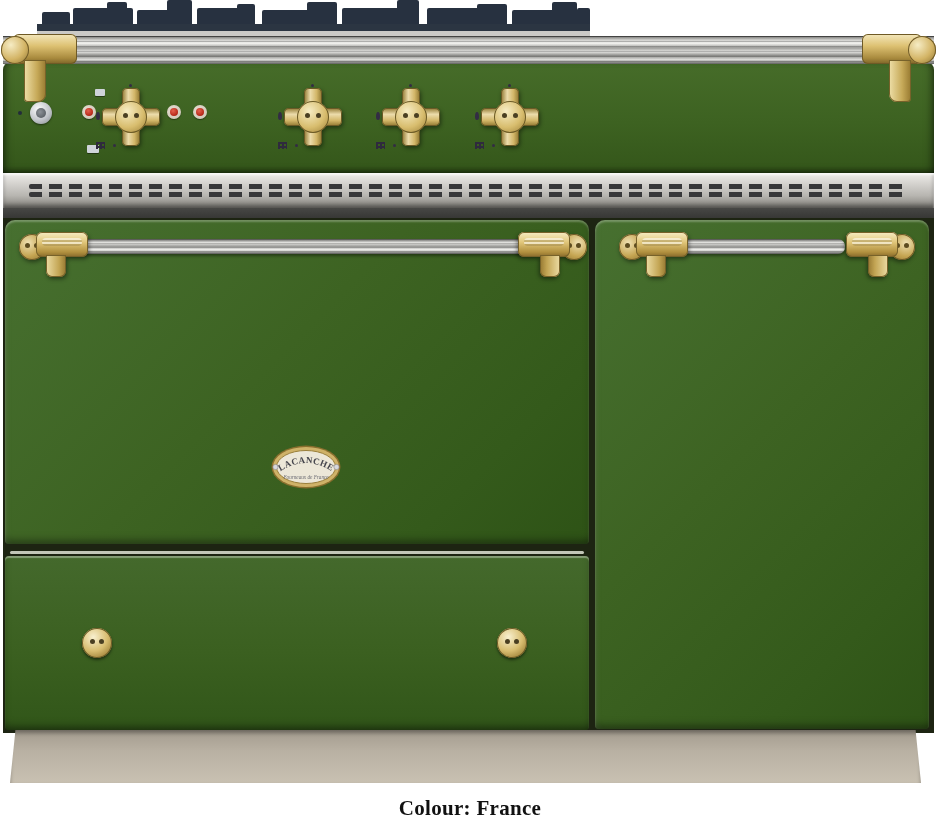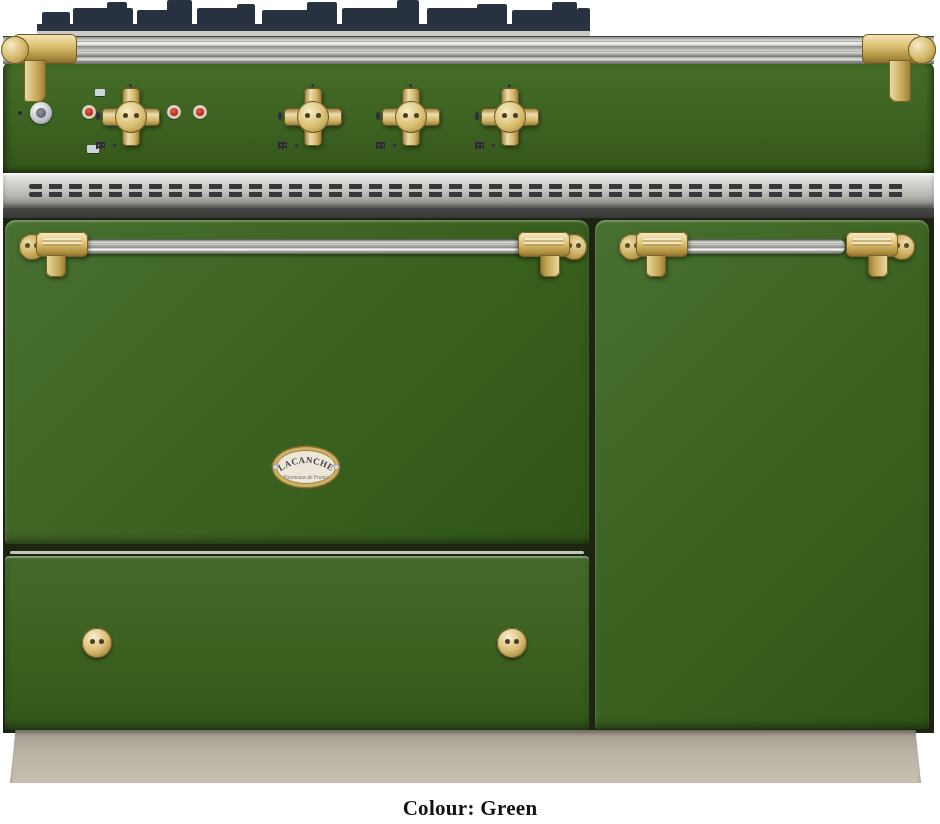--- a/index.html
+++ b/index.html
@@ -265,14 +265,14 @@
 
   <div class="abs gap-highlight"></div>
 
   <div class="abs drawer">
     <div class="drawer-knob" style="left:77px;top:72px;"></div>
     <div class="drawer-knob" style="left:492px;top:72px;"></div>
   </div>
 
   <div class="abs plinth"></div>
 
-  <div class="abs caption">Colour: Green</div>
+  <div class="abs caption">Colour: France</div>
 </div>
 
 </body></html>

